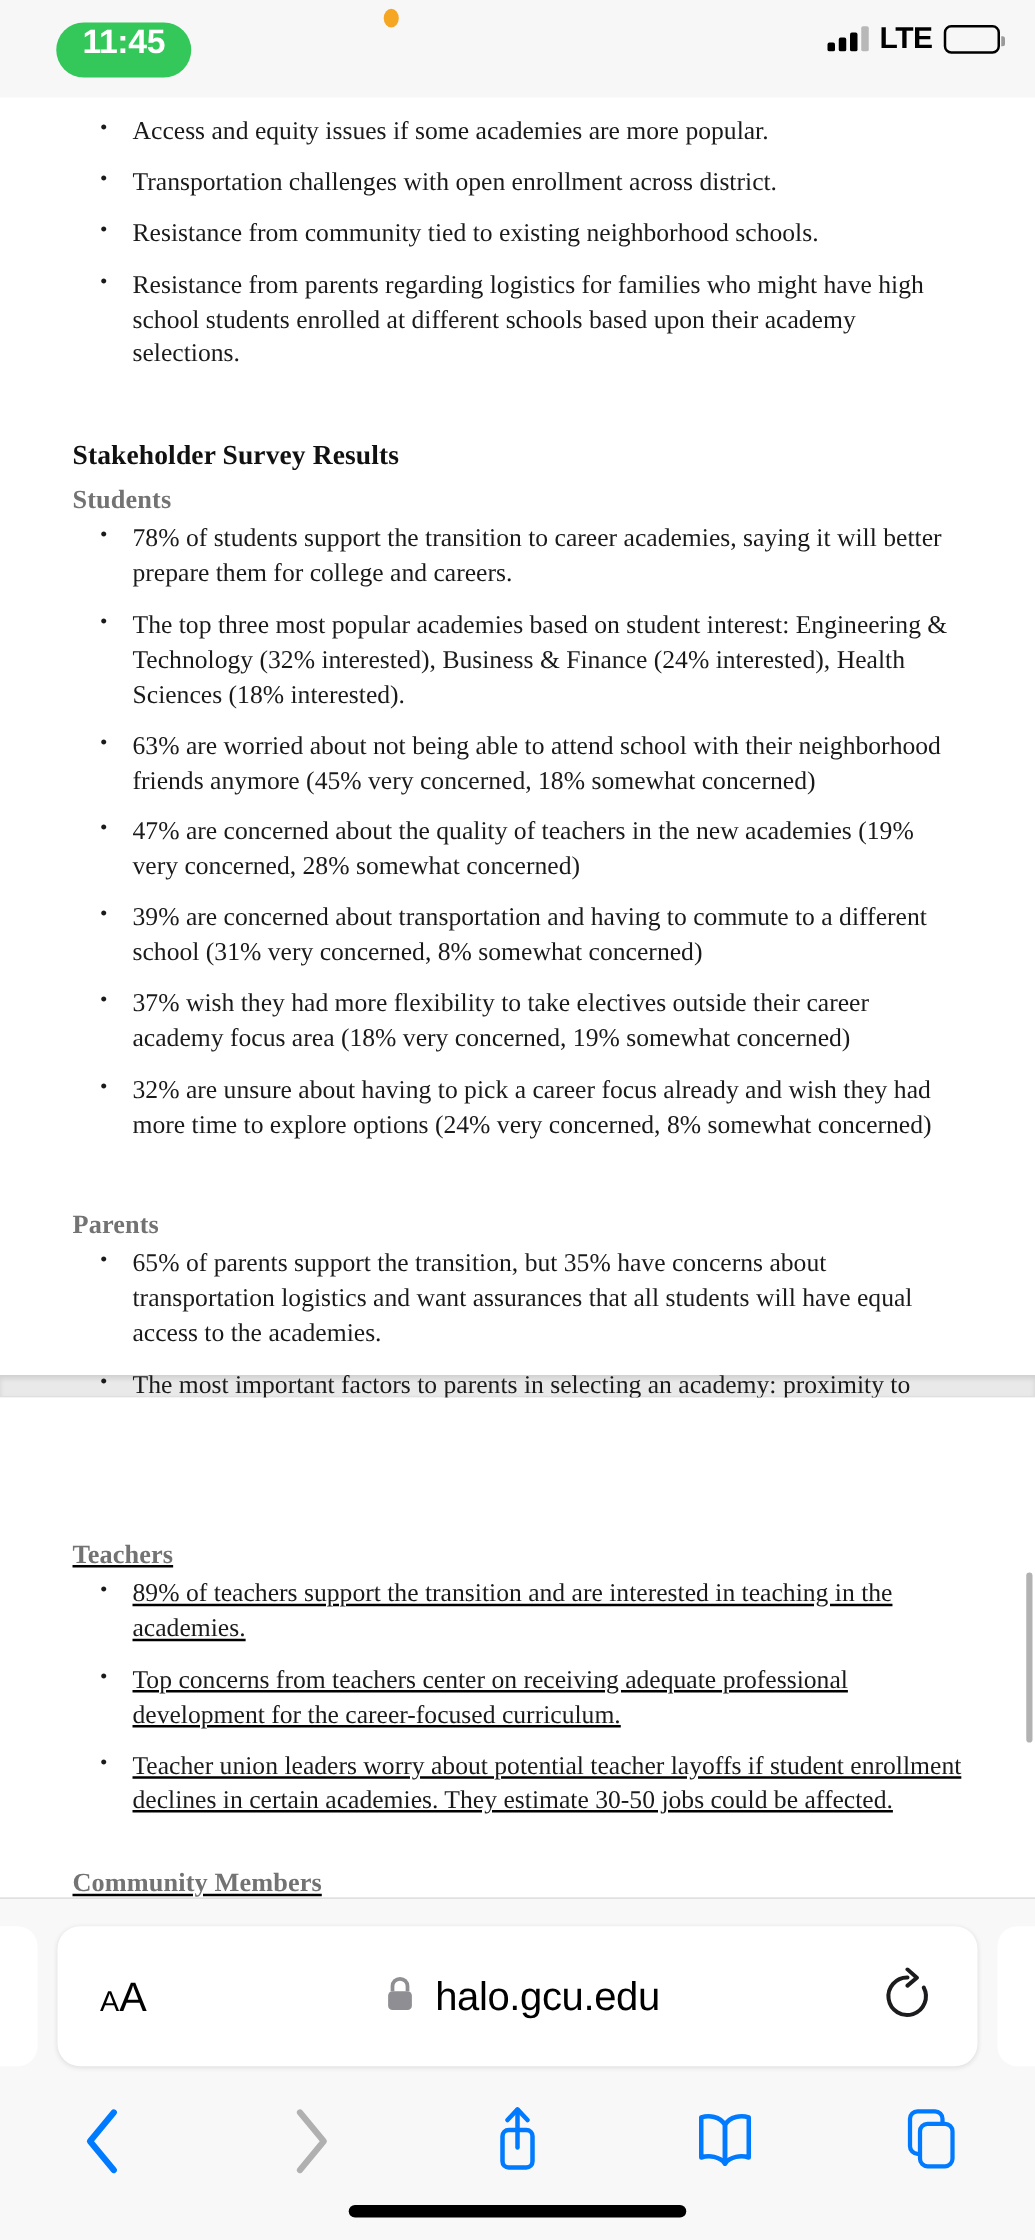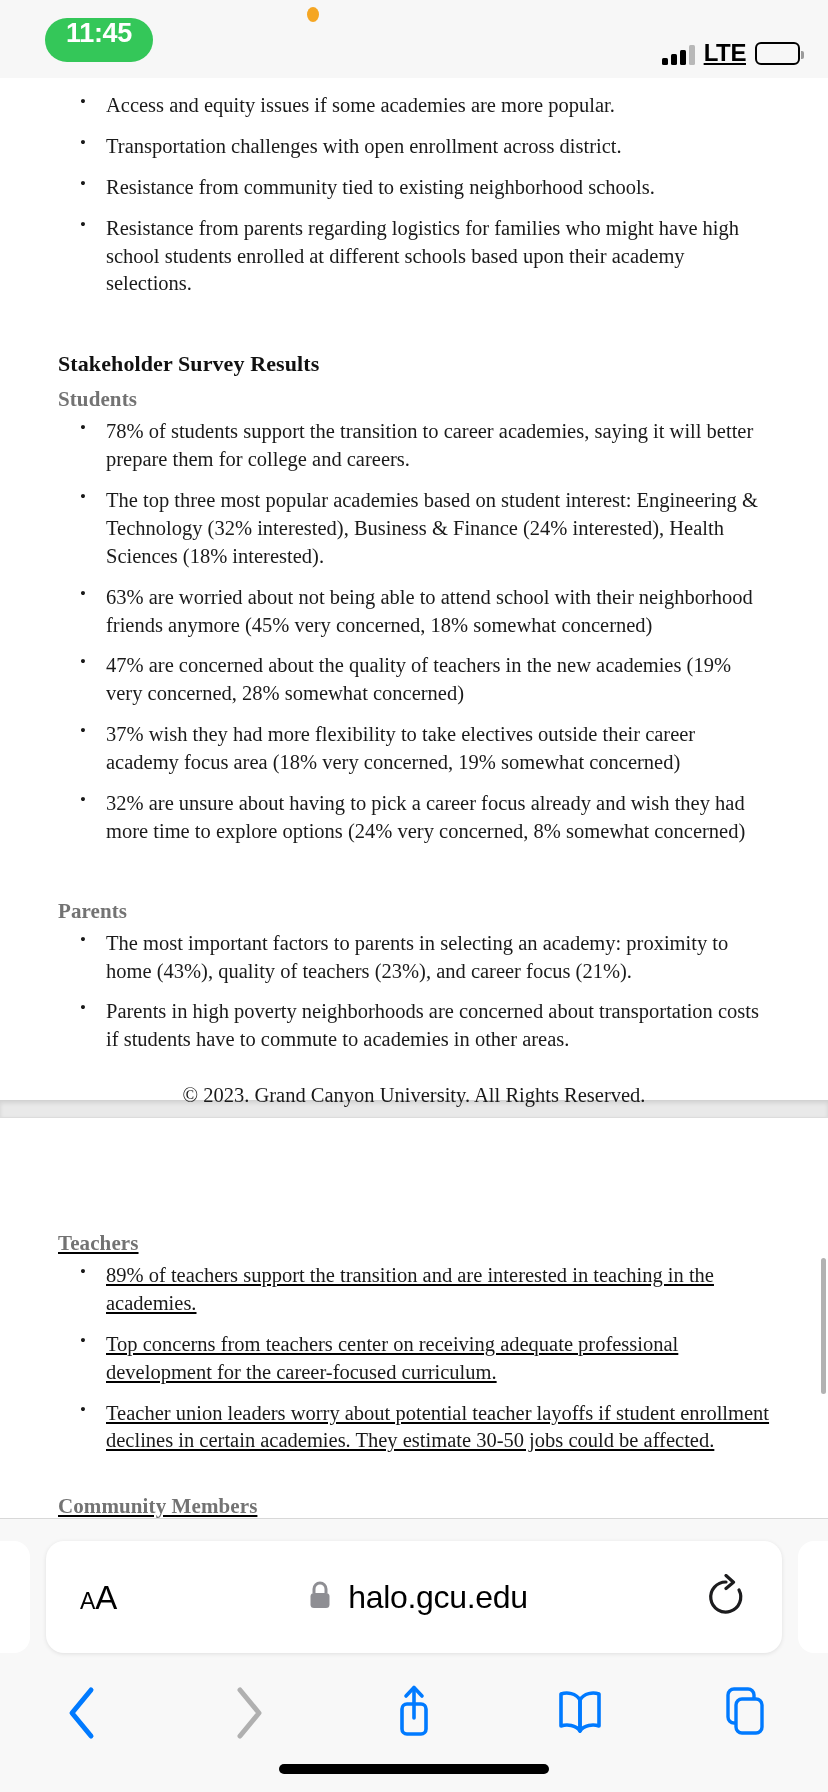--- a/index.html
+++ b/index.html
@@ -58,26 +58,25 @@
     top: 7px;
     width: 12px;
     height: 15px;
     border-radius: 50%;
     background: #f5a623;
   }
 
   .status-right {
     position: absolute;
     right: 28px;
-    top: 31px;
-    display: flex;
-    align-items: flex-end;
+    top: 14px;
+    display: flex;
+    align-items: center;
     gap: 9px;
     height: 34px;
-    text-decoration: underline;
   }
 
   .signal-bars {
     display: flex;
     align-items: flex-end;
     gap: 3px;
     height: 20px;
   }
   .signal-bars i {
     display: block;
@@ -366,29 +365,31 @@
       <div class="spacer-lg"></div>
 
       <h3 class="section-head">Stakeholder Survey Results</h3>
       <h4 class="sub-head">Students</h4>
 
       <ul class="bullets">
         <li>78% of students support the transition to career academies, saying it will better prepare them for college and careers.</li>
         <li>The top three most popular academies based on student interest: Engineering &amp; Technology (32% interested), Business &amp; Finance (24% interested), Health Sciences (18% interested).</li>
         <li>63% are worried about not being able to attend school with their neighborhood friends anymore (45% very concerned, 18% somewhat concerned)</li>
         <li>47% are concerned about the quality of teachers in the new academies (19% very concerned, 28% somewhat concerned)</li>
+        <li>39% are concerned about transportation and having to commute to a different school (31% very concerned, 8% somewhat concerned)</li>
         <li>37% wish they had more flexibility to take electives outside their career academy focus area (18% very concerned, 19% somewhat concerned)</li>
         <li>32% are unsure about having to pick a career focus already and wish they had more time to explore options (24% very concerned, 8% somewhat concerned)</li>
       </ul>
 
       <div class="spacer-lg"></div>
 
       <h4 class="sub-head">Parents</h4>
 
       <ul class="bullets">
+        <li>65% of parents support the transition, but 35% have concerns about transportation logistics and want assurances that all students will have equal access to the academies.</li>
         <li>The most important factors to parents in selecting an academy: proximity to home (43%), quality of teachers (23%), and career focus (21%).</li>
         <li>Parents in high poverty neighborhoods are concerned about transportation costs if students have to commute to academies in other areas.</li>
       </ul>
 
       <div class="copyright">© 2023. Grand Canyon University. All Rights Reserved.</div>
     </div>
 
     <div class="page-gap"></div>
 
     <div class="doc-page page-two">

